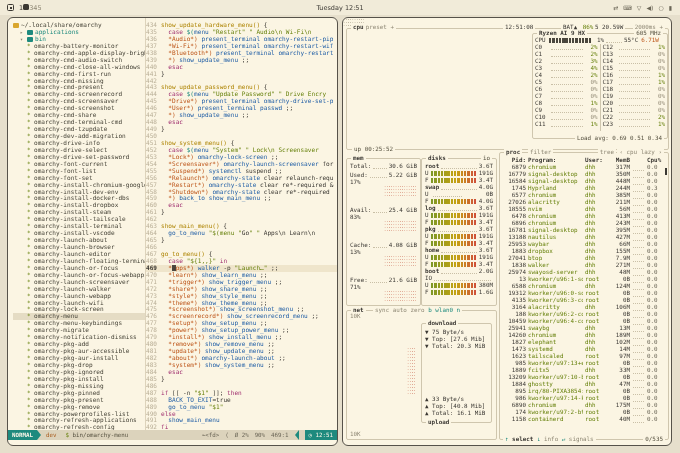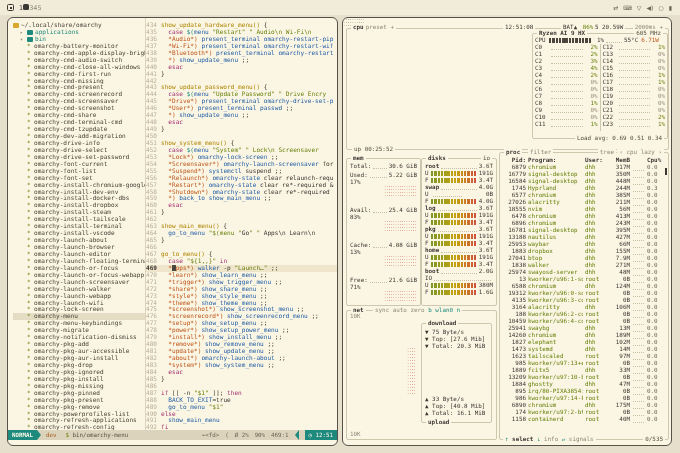--- a/index.html
+++ b/index.html
@@ -78,20 +78,21 @@
   .scrollbk{position:absolute;right:1px;top:15px;width:2.5px;height:7px;background:#3B3833}
 </style>
 </head>
 <body>
 
 <div class="topbar">
   <div class="tb-left">
     <span class="logo"></span>
     <span id="workspaces"><span class="ws first">1</span><span class="ws active"></span><span class="ws">3</span><span class="ws">4</span><span class="ws">5</span></span>
   </div>
+  <div class="tb-clock">Tuesday 12:51</div>
   <div class="tb-right" id="tray">
       <span>⇄</span>
       <span>⌨</span>
       <span>▽</span>
       <span>◀)</span>
       <span>○</span>
       <span>▮</span>
     </div>
 </div>
 

